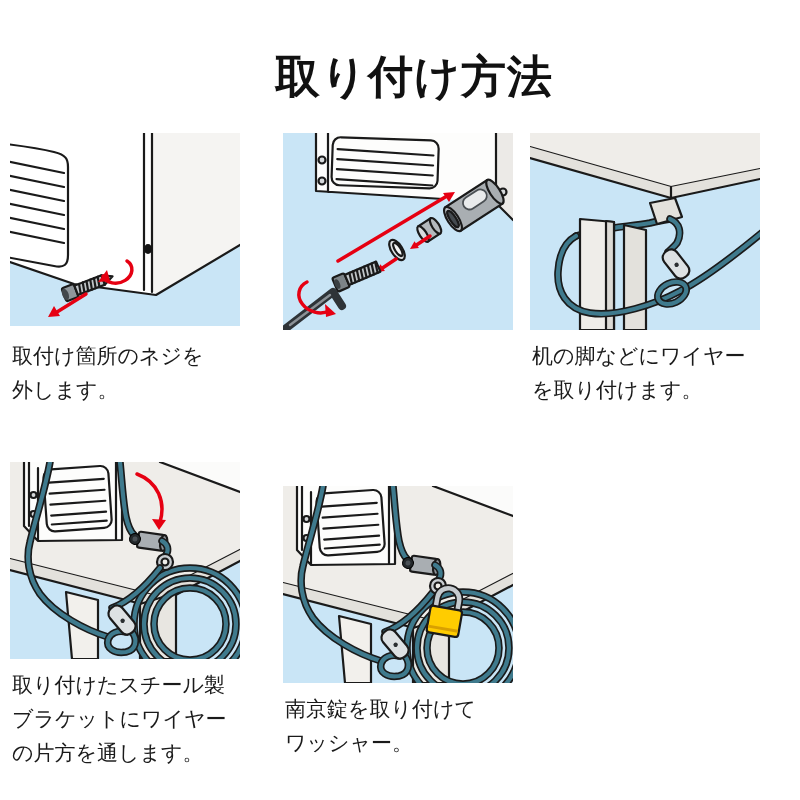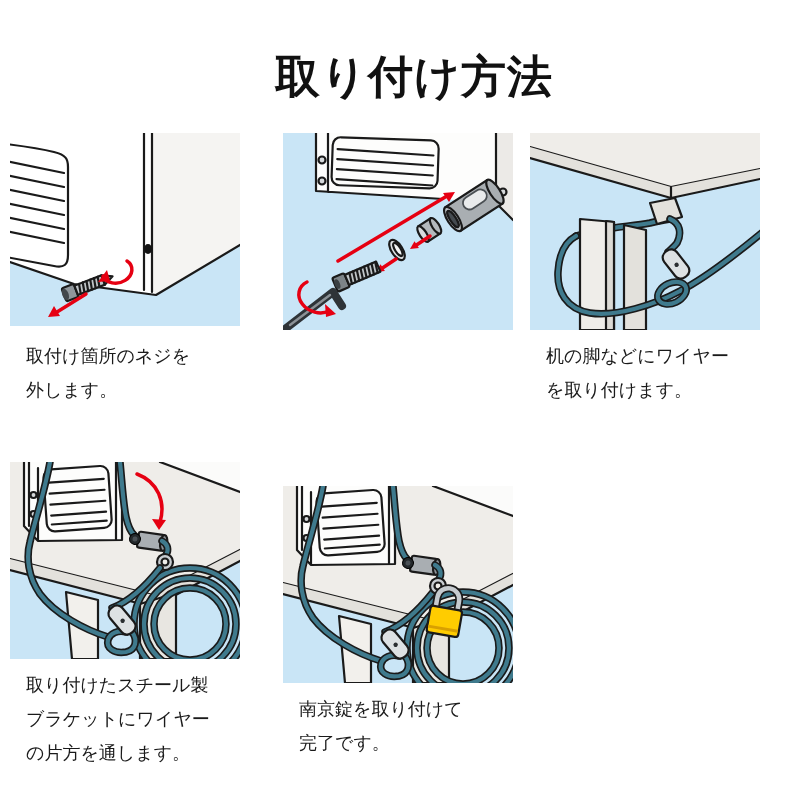--- a/index.html
+++ b/index.html
@@ -8,21 +8,21 @@
     --metal_light:#c6cbcf; --surface_gray:#efede9; --surface_shade:#e3e1dc;
     --text_black:#1a1a1a;
   }
   html,body{margin:0;padding:0;background:#fff;}
   .page{position:relative;width:800px;height:800px;background:#fff;overflow:hidden;
         font-family:"Liberation Sans",sans-serif;}
   .title{position:absolute;top:33px;left:0;width:800px;margin:14px;text-align:center;
          font-size:45px;font-weight:bold;letter-spacing:1px;color:#111;}
   .step{position:absolute;width:230px;margin:0;}
   .step svg{display:block;width:230px;height:197px;}
-  .caption{margin:9px 0 0 16px;width:262px;font-size:18px;line-height:34px;
+  .caption{margin:9px 0 0 2px;width:262px;font-size:21px;line-height:34px;
            color:var(--text_black);white-space:pre-line;}
   #s1{left:10px;top:133px} #s2{left:283px;top:133px} #s3{left:530px;top:133px}
   #s4{left:10px;top:462px} #s5{left:283px;top:486px}
   .ol{fill:none;stroke:var(--outline);stroke-width:2.2;stroke-linecap:round;stroke-linejoin:round}
   .olf{stroke:var(--outline);stroke-width:2.2;stroke-linejoin:round}
   .wo{fill:none;stroke:var(--outline);stroke-width:7.5;stroke-linecap:round}
   .wi{fill:none;stroke:var(--wire_teal);stroke-width:4.2;stroke-linecap:round}
   .red{fill:none;stroke:var(--arrow_red);stroke-width:3.5;stroke-linecap:round}
   .redf{fill:var(--arrow_red);stroke:none}
 </style>
@@ -308,15 +308,15 @@
           <path d="M-11,-2 L-11,-13 A11,11 0 0 1 11,-13 L11,-2" fill="none" stroke="#1a1a1a" stroke-width="8"></path>
           <path d="M-11,-2 L-11,-13 A11,11 0 0 1 11,-13 L11,-2" fill="none" stroke="var(--metal_light)" stroke-width="4.5"></path>
         </g>
         <g>
           <rect x="-16" y="-4" width="32" height="27" rx="3" fill="var(--padlock_yellow)" class="olf"></rect>
           <path d="M-15,17 L15,17" stroke="#d9a000" stroke-width="3"></path>
         </g>
       </g>
     </svg>
     <figcaption class="caption">南京錠を取り付けて
-完了です。</figcaption>
+ワッシャー。</figcaption>
   </figure>
 </div>
 
 </body></html>

